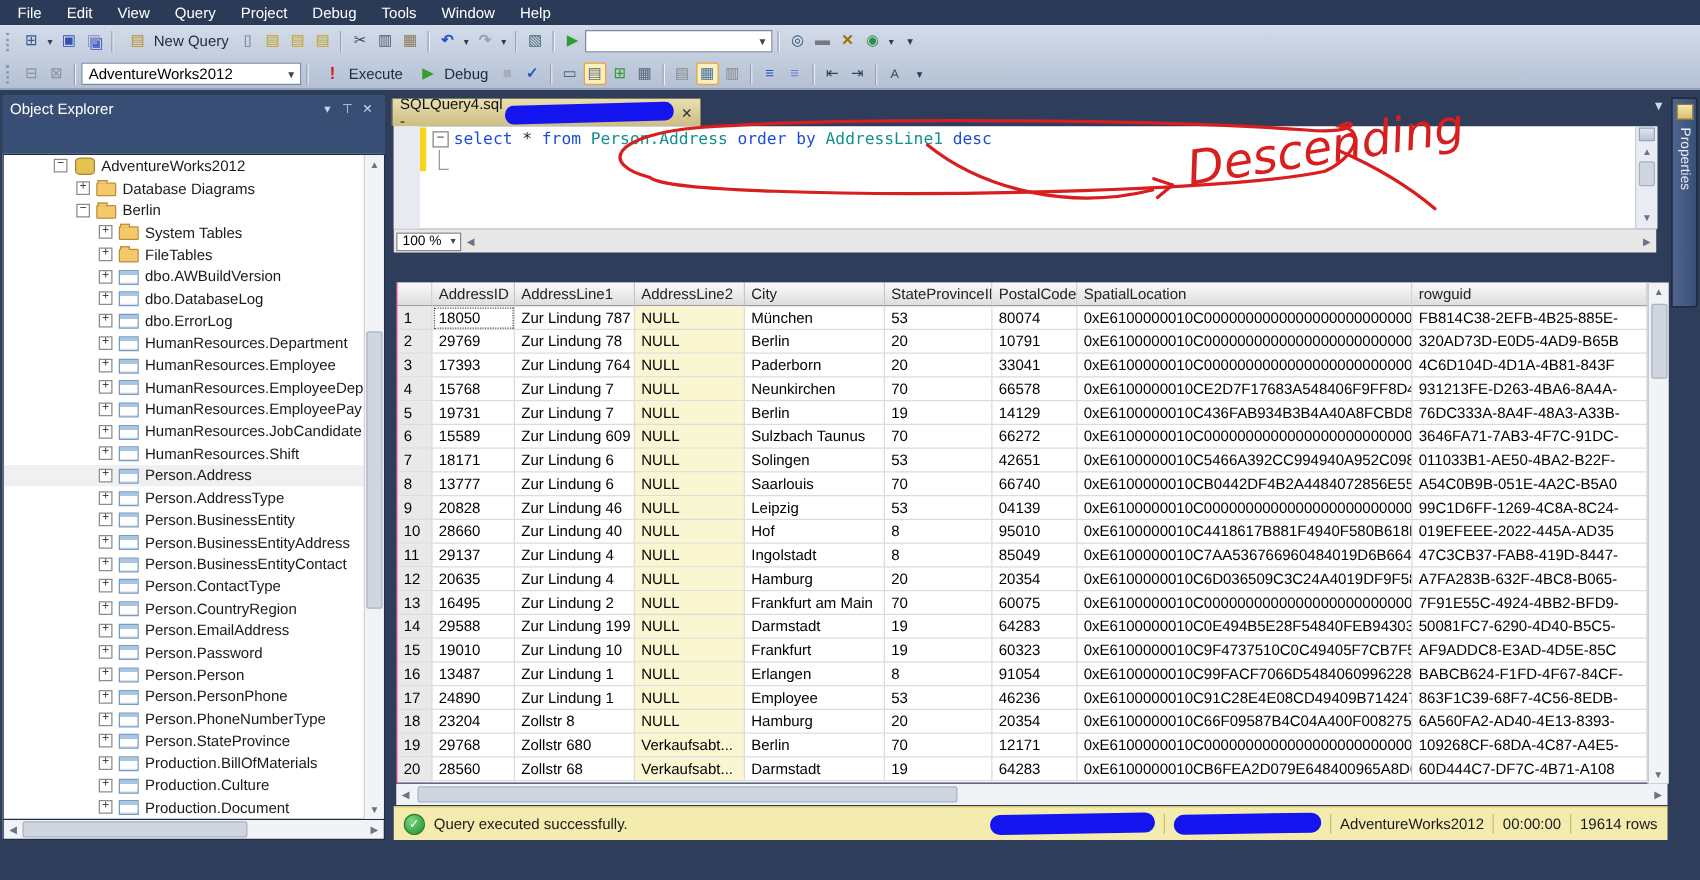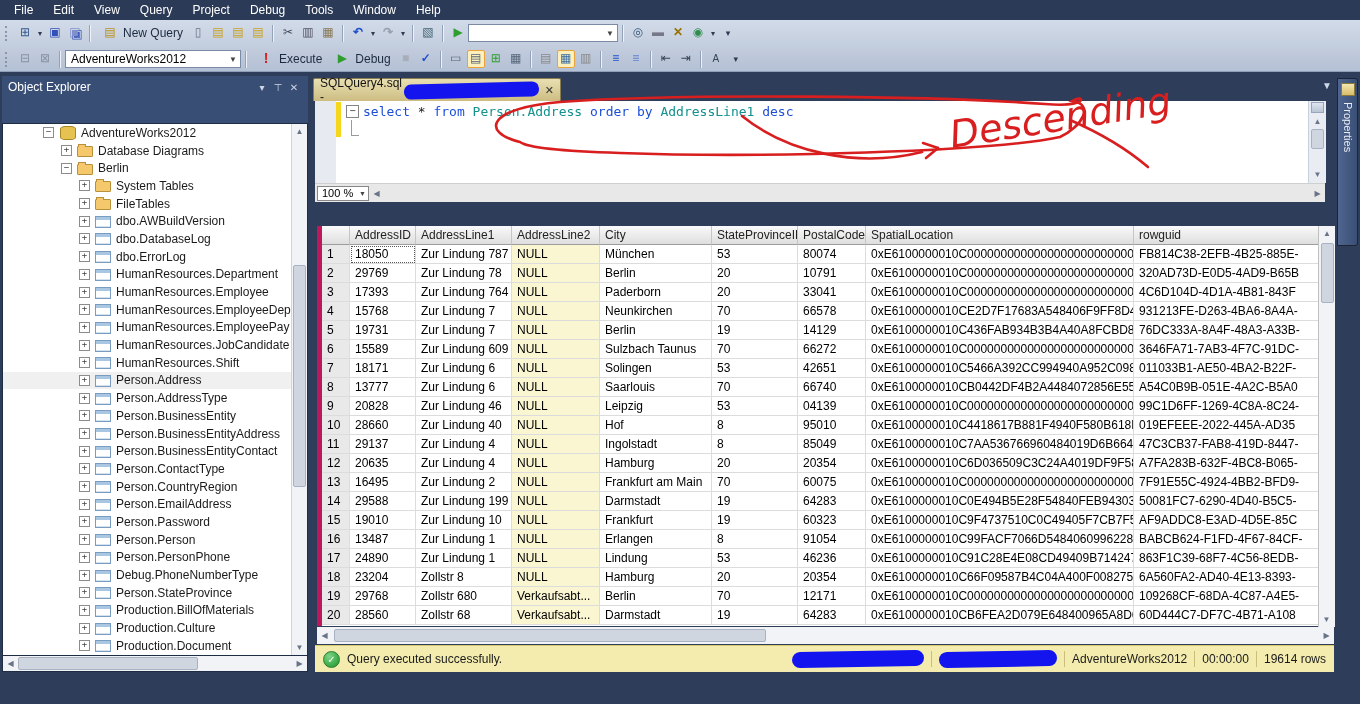--- a/index.html
+++ b/index.html
@@ -104,21 +104,21 @@
   #zoom-combo{width:52px;height:15px;background:#fff;border:1px solid #888;font-size:11px;display:flex;align-items:center;padding-left:4px;margin-left:2px;box-sizing:border-box;color:#000;}
   #zoom-combo .cdrop{margin-left:auto;font-size:7px;color:#444;padding-right:2px;}
   
   #results-tabs{position:absolute;left:317px;top:202px;height:24px;display:flex;align-items:flex-end;gap:2px;font-size:12px;color:#000;}
   .rtab{display:flex;align-items:center;gap:5px;height:22px;padding:0 9px;border:1px solid #8a8a8a;border-bottom:none;background:linear-gradient(#f7f7f7,#d9d9d9);border-radius:2px 2px 0 0;}
   .rtab.active{background:#fff;height:24px;}
   .rtab-icon{width:15px;height:14px;line-height:14px;text-align:center;font-size:12px;}
   .i-results-tab-icon::before{content:"▦";color:#3a6ea5}
   .i-spatial-tab-icon::before{content:"◉";color:#2b8fa0}
   .i-messages-tab-icon::before{content:"▤";color:#a89030}
-  #grid-wrap{position:absolute;left:317px;top:226px;width:1001px;height:400px;background:#fff;overflow:hidden;border-left:5px solid #be185d;}
+  #grid-wrap{position:absolute;left:317px;top:226px;width:1001px;height:400px;background:#fff;overflow:hidden;border-left:1px solid #be185d;}
   table.grid{border-collapse:separate;border-spacing:0;table-layout:fixed;width:1000px;font-size:12px;}
   table.grid th{height:18px;background:linear-gradient(#fafafa,#dedede);border-right:1px solid #c6c6c6;border-bottom:1px solid #9d9d9d;font-weight:normal;text-align:left;padding:0 5px;color:#222;overflow:hidden;white-space:nowrap;}
   table.grid td{height:18px;padding:0 5px;border-right:1px solid #dcdcdc;border-bottom:1px solid #dcdcdc;white-space:nowrap;overflow:hidden;color:#000;}
   td.rownum{background:#e9e9e9;border-right-color:#c6c6c6;border-bottom-color:#c6c6c6;color:#222;}
   td.al2{background:#faf6d2;}
   td.focus-cell{outline:1px dotted #555;outline-offset:-2px;}
   #grid-vscroll{position:absolute;left:1318px;top:226px;width:16px;height:401px;background:#f1f3f6;border-left:1px solid #c0c0c0;}
   #grid-hscroll{position:absolute;left:317px;top:627px;width:1017px;height:17px;background:#f1f3f6;display:flex;align-items:center;}
   
   #query-status{position:absolute;left:315px;top:645px;width:1019px;height:27px;background:#f3ecae;border-top:1px solid #d8ca6e;display:flex;align-items:center;padding:0 8px;gap:7px;font-size:12px;color:#1a1a1a;box-sizing:border-box;}
@@ -365,21 +365,21 @@
           <span>Person.Person</span>
         </div>
         <div class="tree-item" style="padding-left: 76px;">
           <span class="expander">+</span>
           <span class="tico table"></span>
           <span>Person.PersonPhone</span>
         </div>
         <div class="tree-item" style="padding-left: 76px;">
           <span class="expander">+</span>
           <span class="tico table"></span>
-          <span>Debug.PhoneNumberType</span>
+          <span>Person.PhoneNumberType</span>
         </div>
         <div class="tree-item" style="padding-left: 76px;">
           <span class="expander">+</span>
           <span class="tico table"></span>
           <span>Person.StateProvince</span>
         </div>
         <div class="tree-item" style="padding-left: 76px;">
           <span class="expander">+</span>
           <span class="tico table"></span>
           <span>Production.BillOfMaterials</span>
@@ -639,21 +639,21 @@
             <td>8</td>
             <td>91054</td>
             <td>0xE6100000010C99FACF7066D548406099622825102640</td>
             <td>BABCB624-F1FD-4F67-84CF-</td>
           </tr>
           <tr>
             <td class="rownum">17</td>
             <td>24890</td>
             <td>Zur Lindung 1</td>
             <td class="al2">NULL</td>
-            <td>Lindung</td>
+            <td>Employee</td>
             <td>53</td>
             <td>46236</td>
             <td>0xE6100000010C91C28E4E08CD49409B7142479EB31B40</td>
             <td>863F1C39-68F7-4C56-8EDB-</td>
           </tr>
           <tr>
             <td class="rownum">18</td>
             <td>23204</td>
             <td>Zollstr 8</td>
             <td class="al2">NULL</td>

